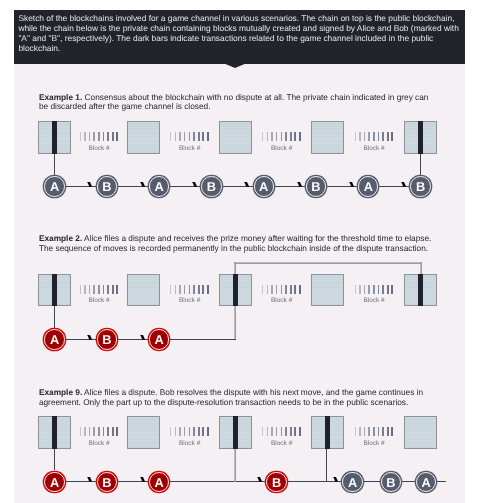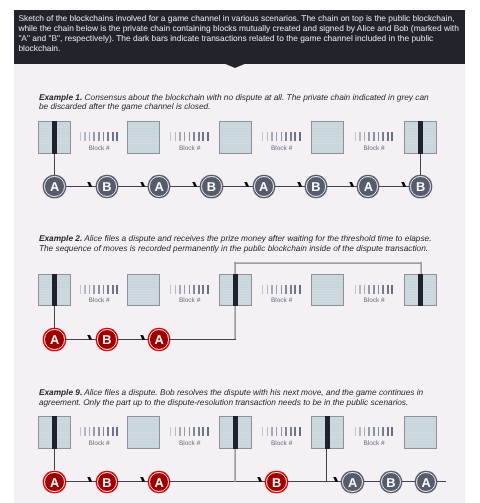--- a/index.html
+++ b/index.html
@@ -13,21 +13,21 @@
   .callout-text{position:absolute;left:4.9px;top:4.2px;width:442px;color:#e4e4e9;
                 font-size:8.4px;line-height:9.95px;}
   .tail{position:absolute;z-index:5;left:223px;top:63.4px;width:0;height:0;
         border-left:12px solid transparent;border-right:12px solid transparent;
         border-top:5px solid #23232b;}
 
   
   .panel{position:absolute;left:13.5px;top:63.5px;width:451.5px;height:439.5px;background:#f5f0f4;
          overflow:hidden;}
 
-  .ex-caption{position:absolute;width:393px;font-size:8.3px;line-height:9.7px;color:#26262c;font-style:italic;}
+  .ex-caption{position:absolute;width:393px;font-size:8.3px;line-height:9.7px;color:#26262c;}
   .ex-caption b{font-weight:bold;}
 
   
   .blk{position:absolute;width:32.5px;height:32.5px;
        background:
          repeating-linear-gradient(to bottom,
             rgba(255,255,255,0.11) 0px, rgba(255,255,255,0.11) 1.2px,
             rgba(255,255,255,0.0) 1.2px, rgba(255,255,255,0.0) 2.55px),
          #c8d5db;
        border:0.8px solid #8c919b;box-sizing:border-box;}

